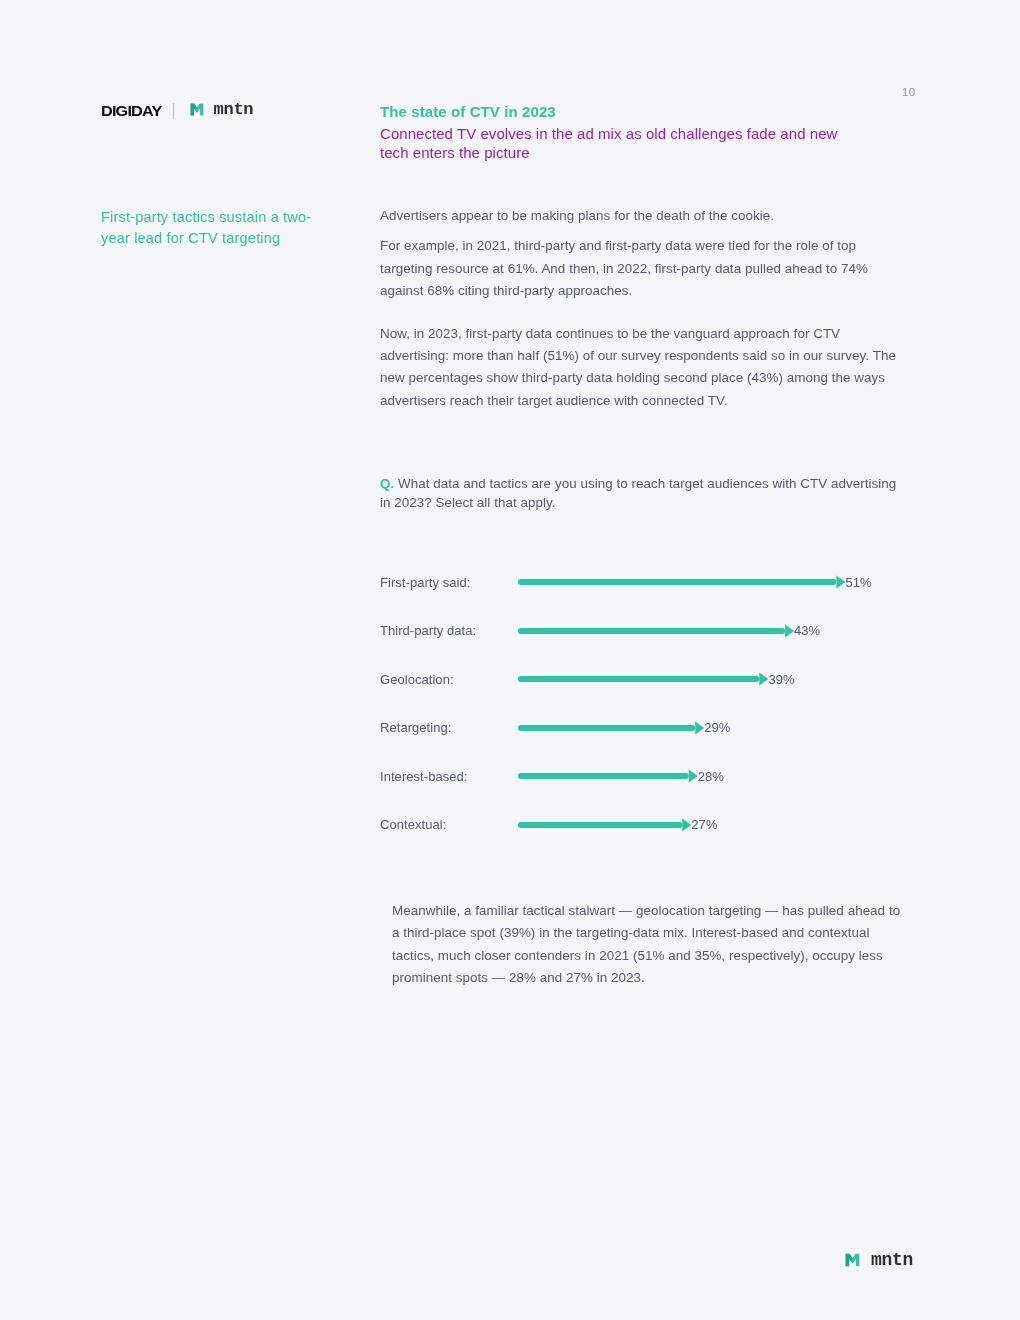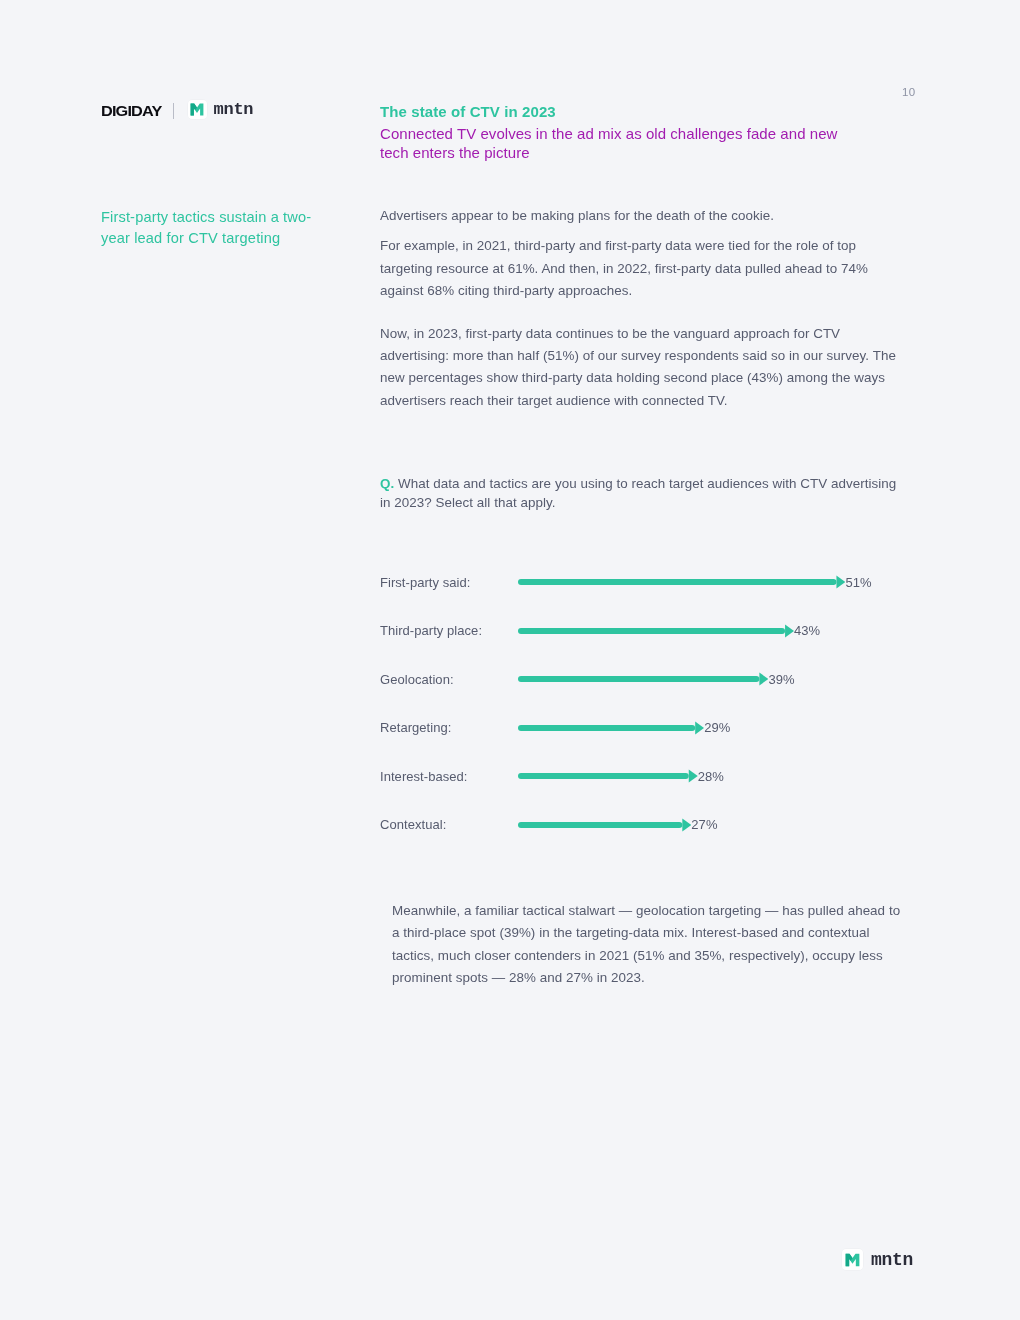--- a/index.html
+++ b/index.html
@@ -242,21 +242,21 @@
         <div class="chart-label">First-party said:</div>
         <div class="bar-area">
           <svg class="bar-svg" width="327.42" height="16" viewBox="0 0 327.42 16">
             <rect x="0" y="5" width="318.42" height="6" rx="3" fill="#2ec4a0"></rect>
             <path d="M318.42 1.5 L327.42 8 L318.42 14.5 Z" fill="#2ec4a0"></path>
           </svg>
           <span class="bar-value">51%</span>
         </div>
       </div>
       <div class="chart-row">
-        <div class="chart-label">Third-party place:</div>
+        <div class="chart-label">Third-party data:</div>
         <div class="bar-area">
           <svg class="bar-svg" width="276.06" height="16" viewBox="0 0 276.06 16">
             <rect x="0" y="5" width="267.06" height="6" rx="3" fill="#2ec4a0"></rect>
             <path d="M267.06 1.5 L276.06 8 L267.06 14.5 Z" fill="#2ec4a0"></path>
           </svg>
           <span class="bar-value">43%</span>
         </div>
       </div>
       <div class="chart-row">
         <div class="chart-label">Geolocation:</div>

